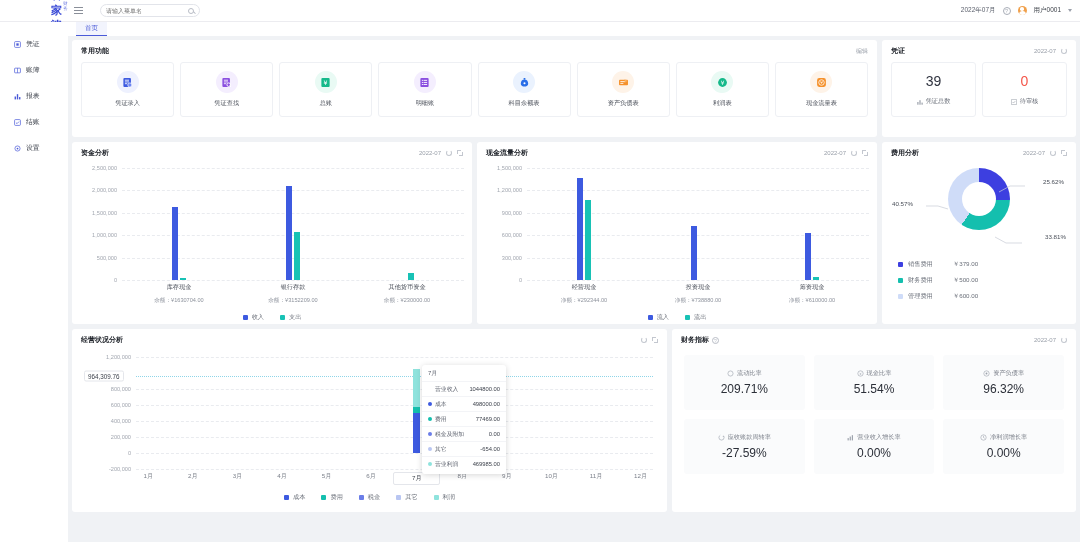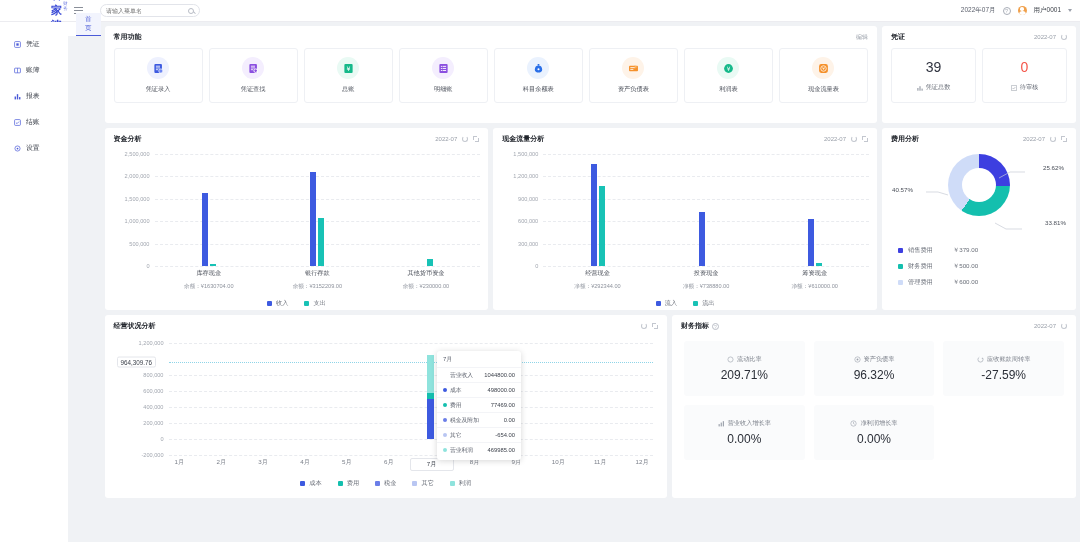--- a/index.html
+++ b/index.html
@@ -43,21 +43,21 @@
            border-top:3px solid #9aa0aa; }
 
   
   .body { flex:1; display:flex; min-height:0; }
   .sidebar { width:68px; background:#fff; padding-top:9px; flex:0 0 68px; }
   .side-item { height:26px; display:flex; align-items:center; padding-left:14px; gap:5px;
                cursor:pointer; }
   .side-item .si { width:7px; height:7px; flex:0 0 7px; color:#4a5ad8; }
   .side-item span.lbl { font-size:6.8px; color:#3d424c; }
 
-  .content { flex:1; display:flex; min-width:0; background:#f0f2f5; }
+  .content { flex:1; display:flex; flex-direction:column; min-width:0; background:#f0f2f5; }
   .tabbar { height:14px; background:#fff; display:flex; align-items:flex-end;
             padding-left:8px; flex:0 0 14px; }
   .tab { font-size:6.5px; color:#4a5ad8; background:#f2f4fd; padding:2px 9px 2px;
          border-bottom:1.5px solid #4a5ad8; cursor:pointer; }
   .scroll { flex:1; overflow:hidden; padding:4px 4px 0 4px; }
 
   .card { background:#fff; border-radius:3px; }
   .card-head { display:flex; align-items:center; padding:6px 9px 0 9px; }
   .card-title { font-size:7px; font-weight:bold; color:#20242b; }
   .card-tools { margin-left:auto; display:flex; align-items:center; gap:5px; }
@@ -704,20 +704,32 @@
                     </span>
                     <span>流动比率</span>
                   </span>
                   <span class="fin-val">209.71%</span>
                 </div>
                 <div class="fin-box">
                   <span class="fin-lbl">
                     <span>
                       <svg width="7" height="7" viewBox="0 0 12 12">
                         <circle cx="6" cy="6" r="4.6" fill="none" stroke="#9aa0aa" stroke-width="1"></circle>
+                        <text x="6" y="8.4" font-size="5.4" fill="#9aa0aa" text-anchor="middle" font-family="DejaVu Sans">¥</text>
+                      </svg>
+                    </span>
+                    <span>现金比率</span>
+                  </span>
+                  <span class="fin-val">51.54%</span>
+                </div>
+                <div class="fin-box">
+                  <span class="fin-lbl">
+                    <span>
+                      <svg width="7" height="7" viewBox="0 0 12 12">
+                        <circle cx="6" cy="6" r="4.6" fill="none" stroke="#9aa0aa" stroke-width="1"></circle>
                         <circle cx="6" cy="6" r="1.6" fill="#9aa0aa"></circle>
                       </svg>
                     </span>
                     <span>资产负债率</span>
                   </span>
                   <span class="fin-val">96.32%</span>
                 </div>
                 <div class="fin-box">
                   <span class="fin-lbl">
                     <span>

